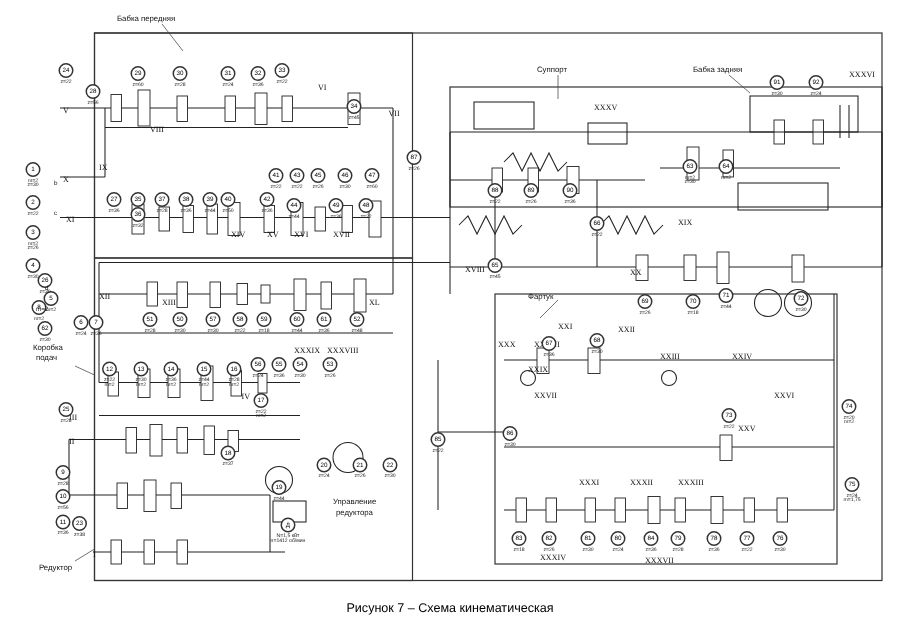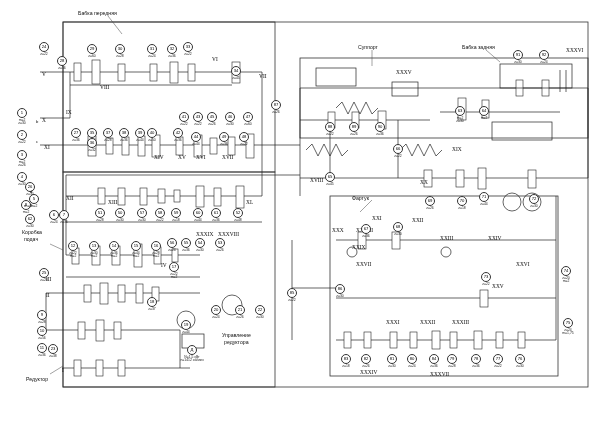--- a/index.html
+++ b/index.html
@@ -230,20 +230,21 @@
     <g fill="none" stroke="#444" stroke-width="0.5">
       <line x1="108" y1="16" x2="122" y2="34"></line>
       <line x1="372" y1="50" x2="372" y2="66"></line>
       <line x1="486" y1="50" x2="500" y2="62"></line>
       <line x1="50" y1="244" x2="63" y2="250"></line>
       <line x1="50" y1="374" x2="63" y2="366"></line>
       <line x1="372" y1="200" x2="360" y2="212"></line>
     </g>
   </svg>
 
+  <div class="cap" style="top:400px;">Рисунок 7 – Схема кинематическая</div>
 
   <div id="labels">
       <div class="lbl md" style="left: 78px; top: 11px;">Бабка передняя</div>
       <div class="lbl md" style="left: 358px; top: 45px;">Суппорт</div>
       <div class="lbl md" style="left: 462px; top: 45px;">Бабка задняя</div>
       <div class="lbl md" style="left: 352px; top: 196px;">Фартук</div>
       <div class="lbl md" style="left: 22px; top: 230px;">Коробка</div>
       <div class="lbl md" style="left: 24px; top: 237px;">подач</div>
       <div class="lbl md" style="left: 26px; top: 377px;">Редуктор</div>
       <div class="lbl md" style="left: 222px; top: 333px;">Управление</div>

